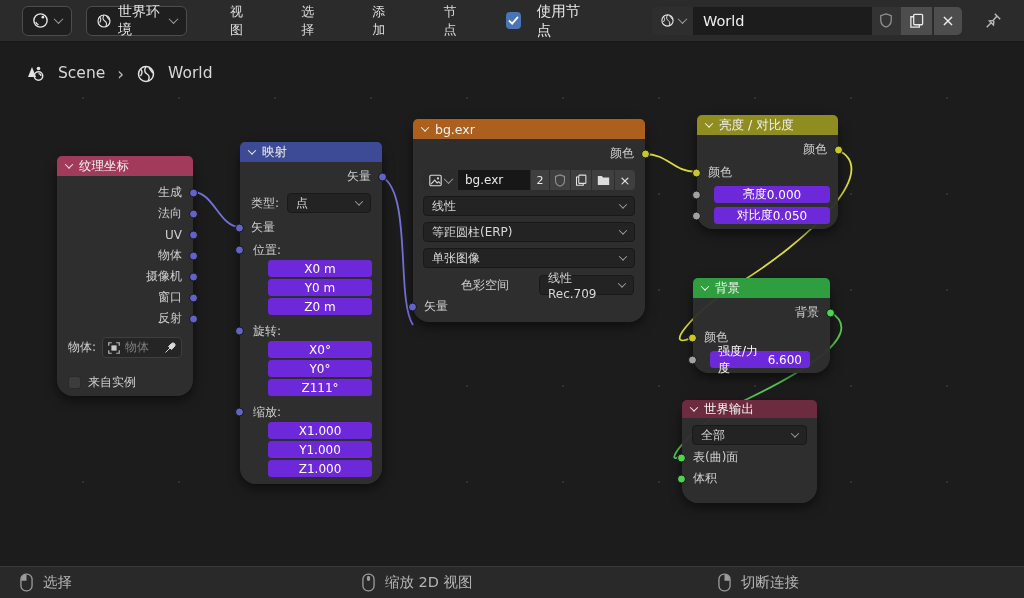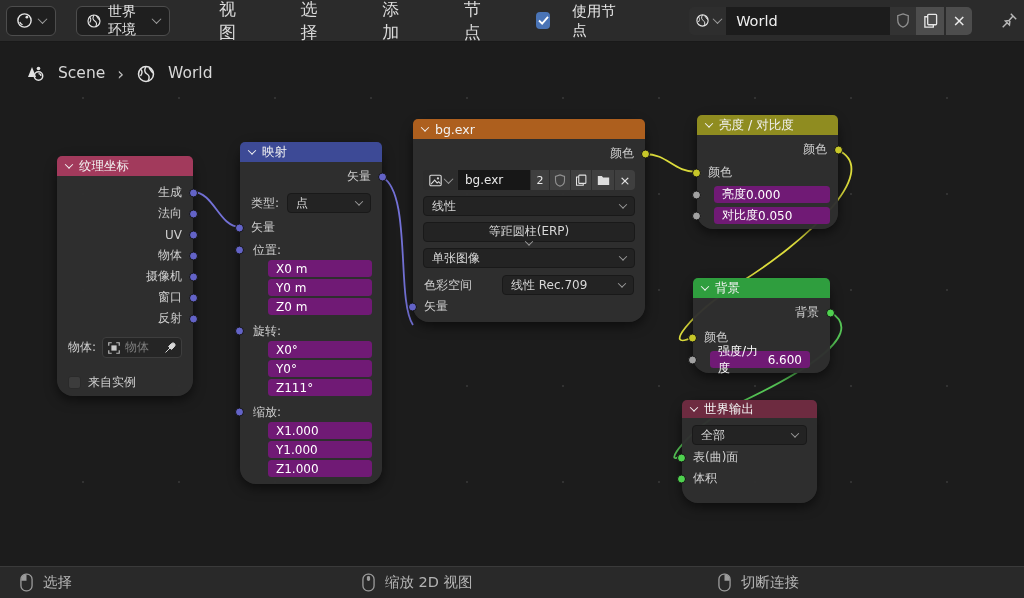--- a/index.html
+++ b/index.html
@@ -1,25 +1,25 @@
 <!DOCTYPE html>
 <html style="--header-texture-coordinate: #a23a5c; --header-mapping: #3d4a96; --header-environment-texture: #ad5f1e; --header-bright-contrast: #8f8c20; --header-background: #2f9e3e; --header-world-output: #6d2b40; --wire-vector: #7472d8; --wire-color: #dcdc3c; --wire-shader: #57c757; --socket-vector: #6363c7; --socket-color: #c7c729; --socket-float: #a1a1a1; --socket-shader: #4fd24f; --accent-blue: #4a74b6;"><head>
 <meta charset="utf-8">
 <style>
   html,body{margin:0;padding:0;background:#101010;}
   body{width:1024px;height:598px;position:relative;overflow:hidden;
        font-family:"DejaVu Sans","Liberation Sans",sans-serif;color:#d5d5d5;
        -webkit-font-smoothing:antialiased;}
   
   .topbar{position:absolute;top:0;left:0;right:0;height:42px;background:#2b2b2b;
-          border-bottom:1px solid #191919;display:flex;align-items:center;padding:0 6px;
-          box-sizing:border-box;z-index:5;gap:14px;}
+          border-bottom:1px solid #191919;display:flex;align-items:center;padding:0 22px;
+          box-sizing:border-box;z-index:5;gap:8px;}
   .hbtn{display:flex;align-items:center;gap:6px;background:#1f1f1f;border:1px solid #4d4d4d;
         border-radius:6px;height:28px;padding:0 9px;color:#e4e4e4;font-size:14px;cursor:default;}
-  .menuitem{padding:0 13px;font-size:17px;color:#dcdcdc;height:30px;display:flex;align-items:center;border-radius:4px;}
+  .menuitem{padding:0 13px;font-size:13px;color:#dcdcdc;height:30px;display:flex;align-items:center;border-radius:4px;}
   .chev{width:6px;height:6px;border-right:1.5px solid currentColor;border-bottom:1.5px solid currentColor;
         transform:rotate(45deg) translate(-1px,-1px);display:inline-block;flex:0 0 auto;}
   .chk{width:17px;height:17px;border-radius:4px;display:flex;align-items:center;justify-content:center;margin:0 8px 0 18px;}
   .idblock{display:flex;align-items:center;margin-left:56px;height:28px;border-radius:5px;overflow:hidden;}
   .idseg{display:flex;align-items:center;justify-content:center;height:100%;box-sizing:border-box;}
   .pin{margin-left:14px;}
   
   .crumb{position:absolute;left:26px;top:64px;display:flex;gap:12px;
          z-index:4;font-size:15.5px;color:#d8d8d8;}
   .crumb .sep{color:#bdbdbd;font-size:17px;}
@@ -34,22 +34,22 @@
   .nh{height:20px;border-radius:5px 5px 0 0;display:flex;align-items:center;gap:7px;
       padding:0 9px;color:#f2f2f2;font-size:12.5px;}
   .nh .chev{width:5px;height:5px;border-width:1.4px;}
   .nb{padding:4px 0 5px 0;}
   .row{position:relative;height:21px;display:flex;align-items:center;padding:0 11px;color:#cfcfcf;}
   .row.out{justify-content:flex-end;}
   .socket{position:absolute;top:50%;width:9px;height:9px;border-radius:50%;
           border:1px solid #151515;box-sizing:border-box;}
   .socket.l{left:-5px;transform:translateY(-50%);}
   .socket.r{right:-5px;transform:translateY(-50%);}
-  .field{background:#701a75;border-radius:3.5px;height:17px;display:flex;align-items:center;
-         justify-content:flex-start;padding:0 8px;color:#fff;flex:1;}
+  .field{background:#6d28d9;border-radius:3.5px;height:17px;display:flex;align-items:center;
+         justify-content:center;padding:0 8px;color:#fff;flex:1;}
   .vecgroup{margin:0 10px 0 28px;}
   .vecgroup .field{margin-bottom:2px;}
   .drop{background:#232323;border:1px solid #191919;border-radius:4px;height:18px;
         display:flex;align-items:center;padding:0 8px;color:#d8d8d8;justify-content:space-between;}
   .drop .chev{width:5px;height:5px;color:#9a9a9a;}
   .lblrow{height:20px;display:flex;align-items:center;padding:0 13px;color:#cfcfcf;position:relative;}
   .minibtn{background:#3f3f3f;display:flex;align-items:center;justify-content:center;height:20px;color:#e8e8e8;}
   
   .statusbar{position:absolute;left:0;right:0;bottom:0;height:31px;background:#292929;
              border-top:1px solid #3a3a3a;z-index:5;font-size:14.5px;color:#b4b4b4;}
@@ -249,30 +249,30 @@
         <svg width="13" height="12" viewBox="0 0 16 14">
             <path d="M1,2 H6 L7.5,4 H15 V13 H1 Z" fill="#dcdcdc"></path>
           </svg>
       </span>
       <span class="minibtn" style="width:20px;font-size:13px;color:#e6e6e6;">×</span>
     </div>
     <div class="drop" style="margin:6px 10px 0 10px;">
         <span>线性</span>
         <span class="chev"></span>
       </div>
-    <div class="drop" style="margin:6px 10px 0 10px;flex-direction:column;">
+    <div class="drop" style="margin:6px 10px 0 10px;">
         <span>等距圆柱(ERP)</span>
         <span class="chev"></span>
       </div>
     <div class="drop" style="margin:6px 10px 0 10px;">
         <span>单张图像</span>
         <span class="chev"></span>
       </div>
     <div class="row" style="margin-top:8px;height:18px;gap:8px;">
-      <span style="width:70px;">色彩空间</span>
+      <span style="width:70px;margin-left:37px;">色彩空间</span>
       <span class="drop" style="flex:1;">
           <span>线性 Rec.709</span>
           <span class="chev"></span>
         </span>
     </div>
     <div class="row" style="margin-top:2px;">
         <span class="socket l" style="background:var(--socket-vector);"></span>
         <span>矢量</span>
       </div>
   </div>

